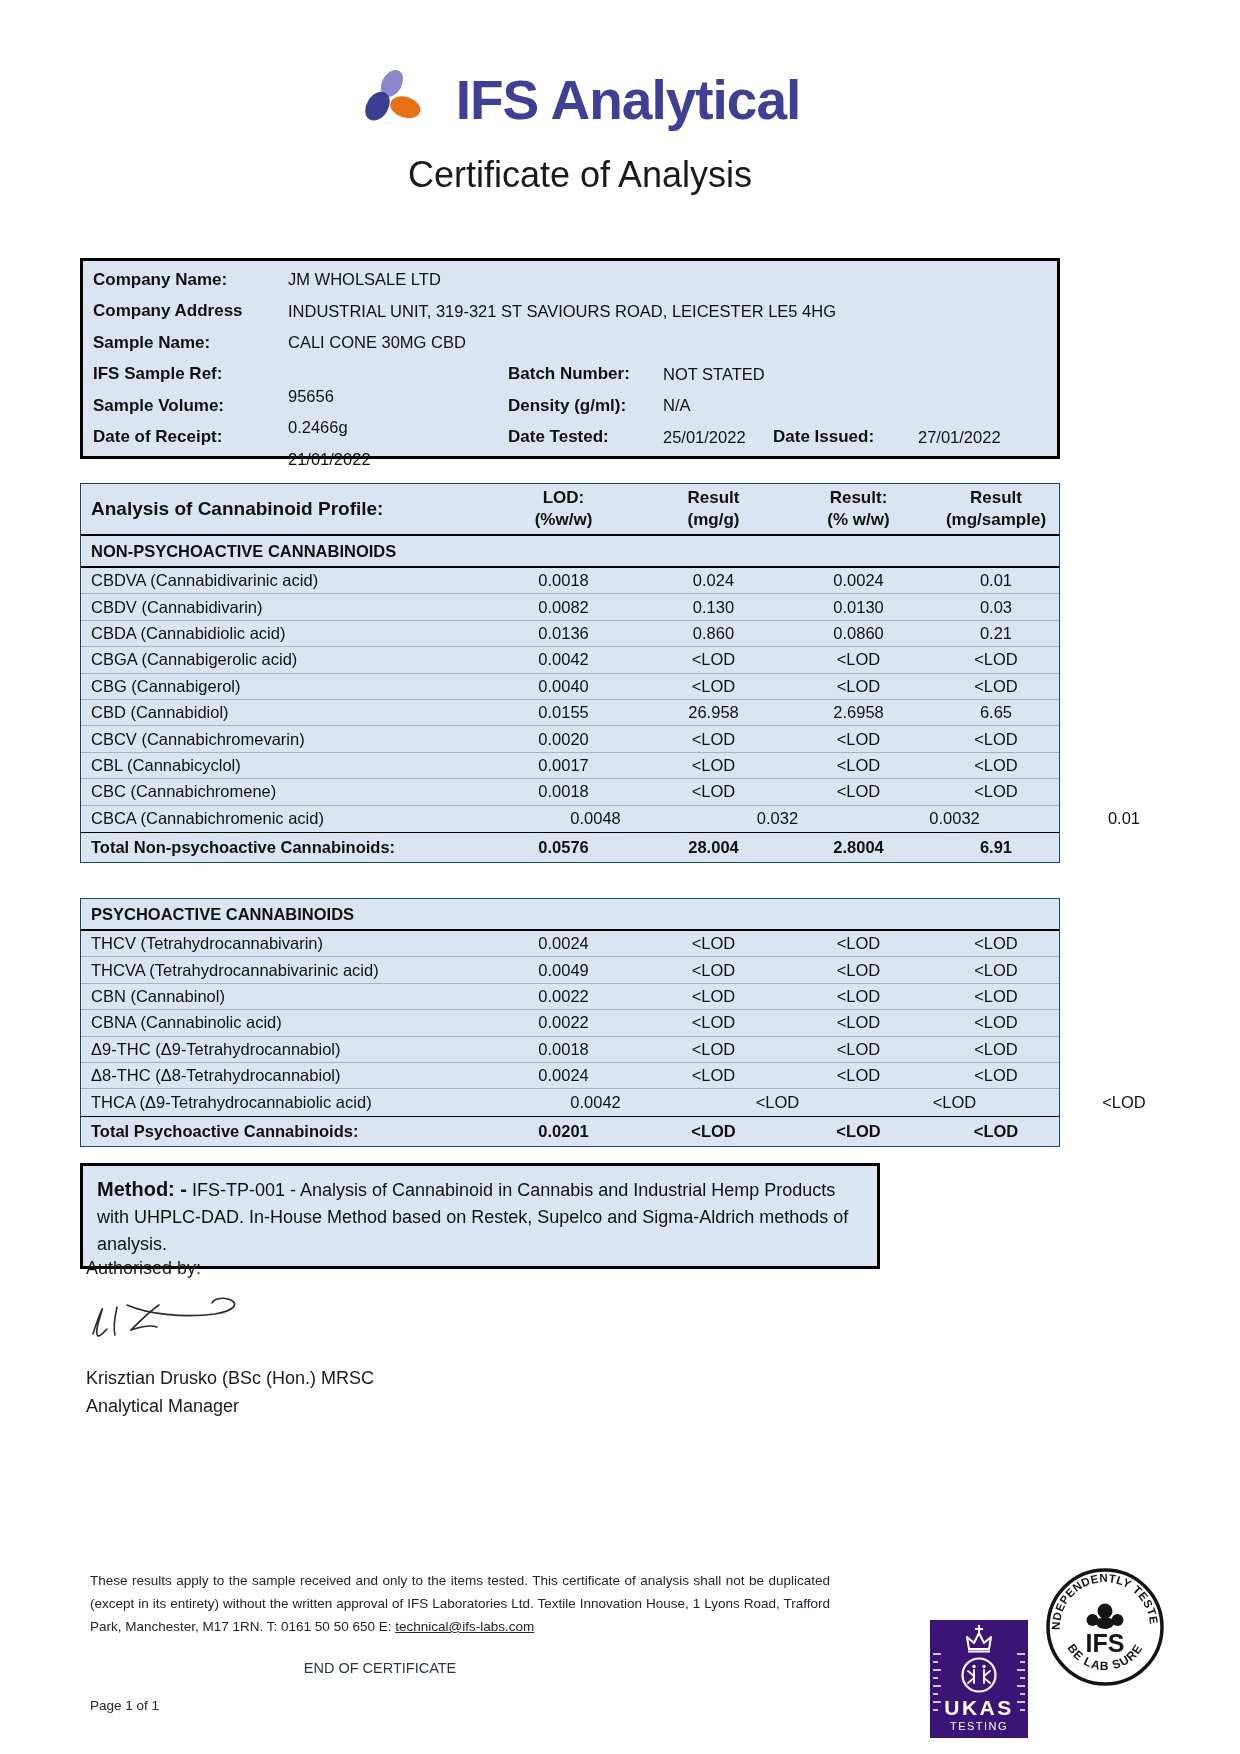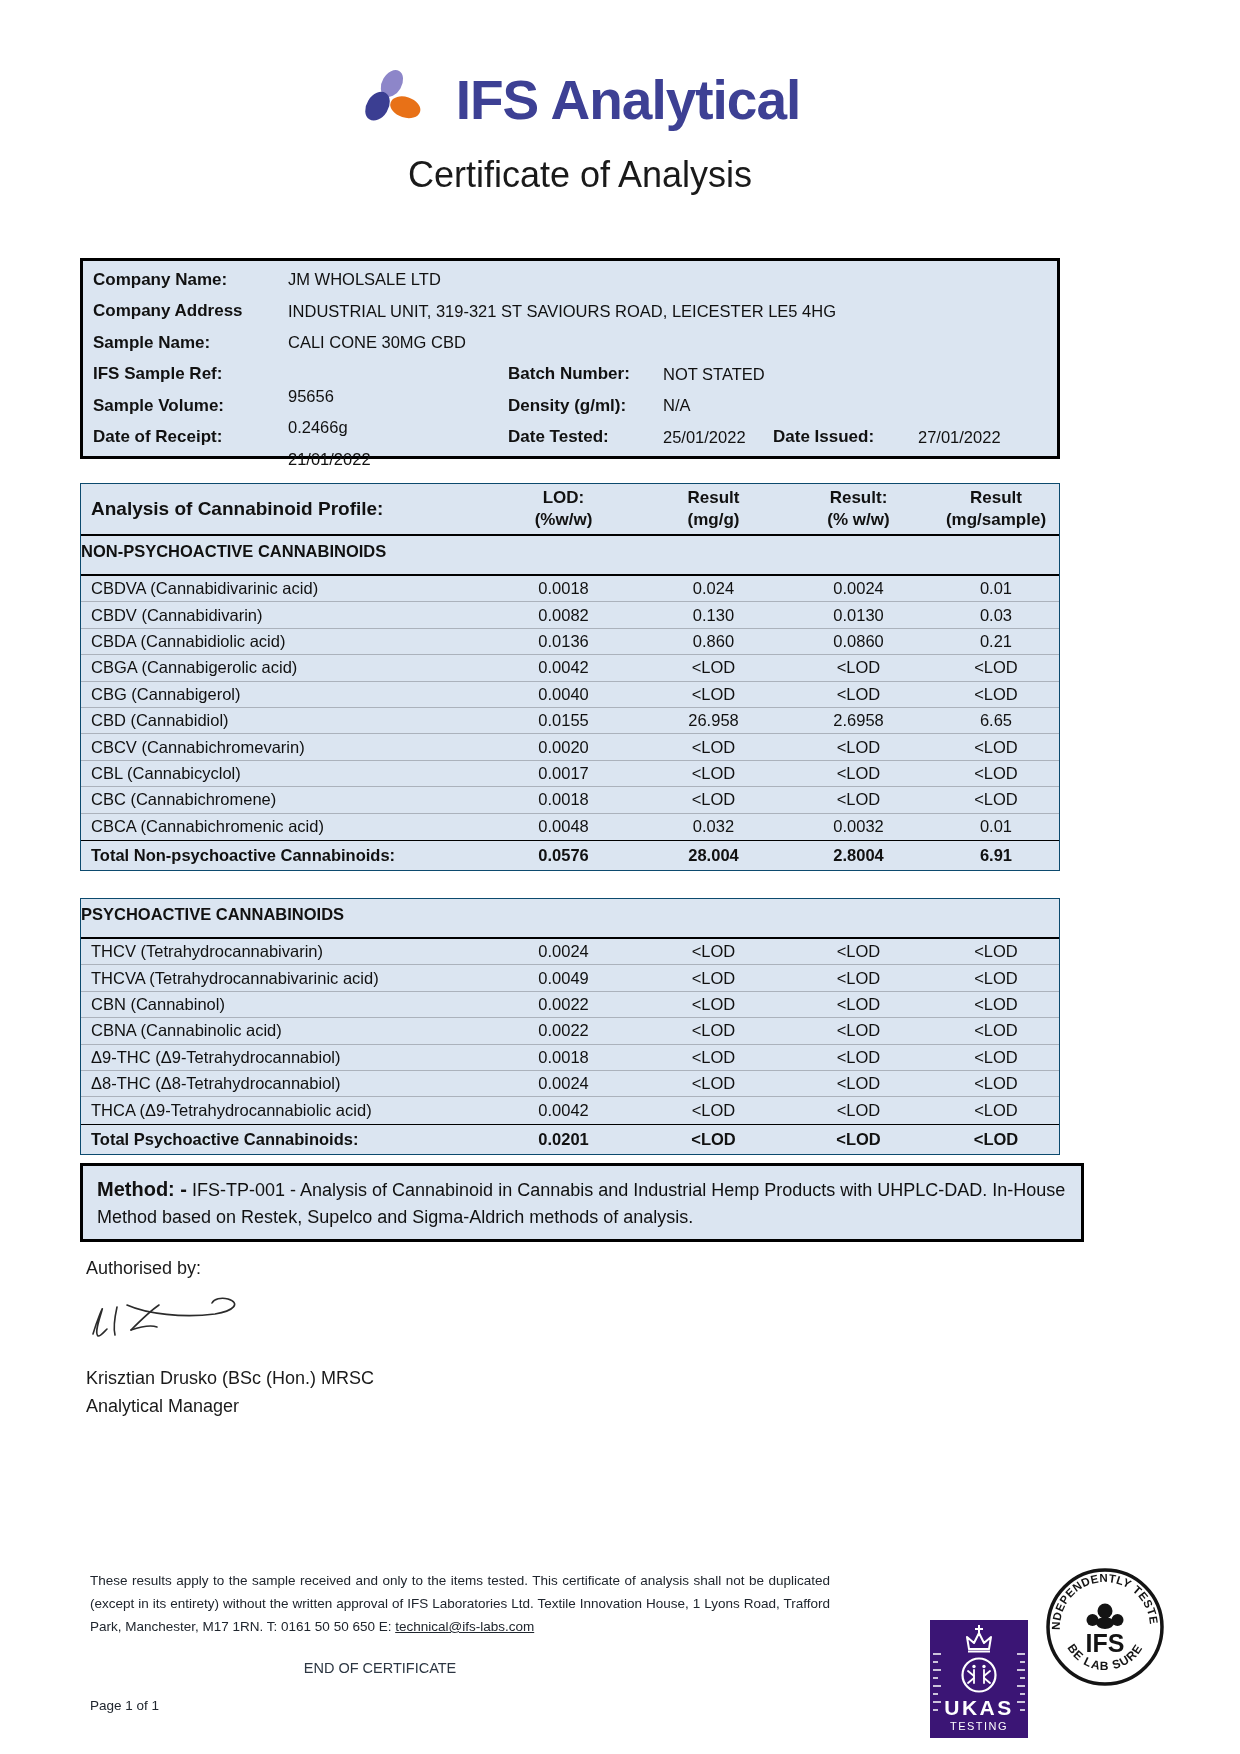--- a/index.html
+++ b/index.html
@@ -34,42 +34,42 @@
   .a-table { position:absolute; left:80px; width:980px; background:#dbe5f1; border:1px solid #0c4a6e; }
   .t-np { top:483px; }
   .t-p  { top:898px; }
   .t-head {
     display:grid; grid-template-columns:405px 155px 145px 145px 130px;
     align-items:center; min-height:52px; border-bottom:2.5px solid #000;
   }
   .t-title { font-weight:bold; font-size:19px; padding-left:10px; }
   .t-colhead { text-align:center; font-weight:bold; font-size:17px; line-height:1.3; }
   .t-section {
-    font-weight:bold; font-size:16.5px; height:40px; line-height:30px;
-    border-bottom:2.5px solid #000;
+    font-weight:bold; font-size:16.5px; height:32px; line-height:30px;
+    padding-left:10px; border-bottom:2.5px solid #000;
   }
   .t-row {
     display:grid; grid-template-columns:405px 155px 145px 145px 130px;
     height:26.4px; align-items:center; font-size:16.5px;
     border-bottom:1px solid rgba(0,0,0,0.22);
   }
-  .t-row:last-child { border-bottom:none; }
+  .t-row:last-child { border-bottom:none;gap:32px; }
   .t-row .name { padding-left:10px; white-space:nowrap; }
   .t-row .num  { text-align:center; }
   .t-total {
     display:grid; grid-template-columns:405px 155px 145px 145px 130px;
     height:30px; align-items:center; font-size:16.5px; font-weight:bold;
     border-top:1.5px solid #000;
   }
   .t-total .name { padding-left:10px; }
   .t-total .num { text-align:center; }
 
   
   .method-box {
-    position:absolute; top:1163px; left:80px; width:1004px;
+    position:absolute; top:1163px; left:80px; width:800px;
     background:#dbe5f1; border:3px solid #000;
     padding:8px 14px; font-size:18px; line-height:1.5; color:#111;
   }
   .method-box .m-label { font-weight:bold; font-size:20px; }
 
   
   .auth { position:absolute; top:1258px; left:86px; font-size:18px; color:#1a1a1a; }
   .auth .sig { display:block; margin:10px 0 12px 0; }
   .auth .a-name { margin-top:14px; line-height:1.55; }
 

